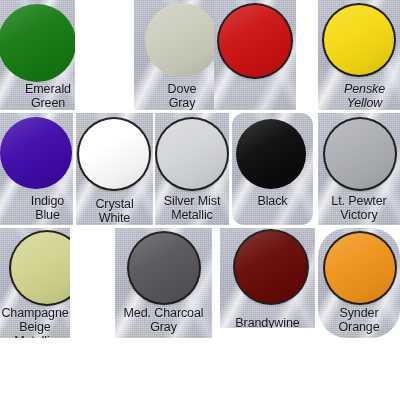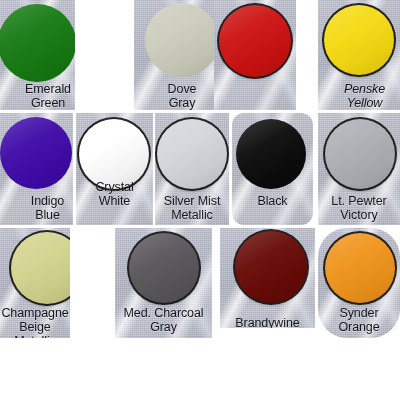--- a/index.html
+++ b/index.html
@@ -99,21 +99,21 @@
       <div class="chip no-ring" style="left: 0px; top: 4px; width: 72px; height: 72px; background: rgb(62, 10, 168);">
         <div class="chip-sheen"></div>
       </div>
       <div class="label" style="top: 81px; padding-left: 22px;">Indigo
 Blue</div>
     </div>
     <div class="swatch" style="left: 76px; top: 113px; width: 77px; height: 112px;">
       <div class="chip" style="left: 3px; top: 6px; width: 70px; height: 70px; background: rgb(255, 255, 255);">
         <div class="chip-sheen"></div>
       </div>
-      <div class="label" style="top: 67px;">Crystal
+      <div class="label" style="top: 84px;">Crystal
 White</div>
     </div>
     <div class="swatch" style="left: 155px; top: 113px; width: 74px; height: 112px;">
       <div class="chip" style="left: 2px; top: 6px; width: 70px; height: 70px; background: rgb(211, 214, 218);">
         <div class="chip-sheen"></div>
       </div>
       <div class="label" style="top: 81px;">Silver Mist
 Metallic</div>
     </div>
     <div class="swatch" style="left: 232px; top: 113px; width: 81px; height: 112px; border-radius: 12px;">

